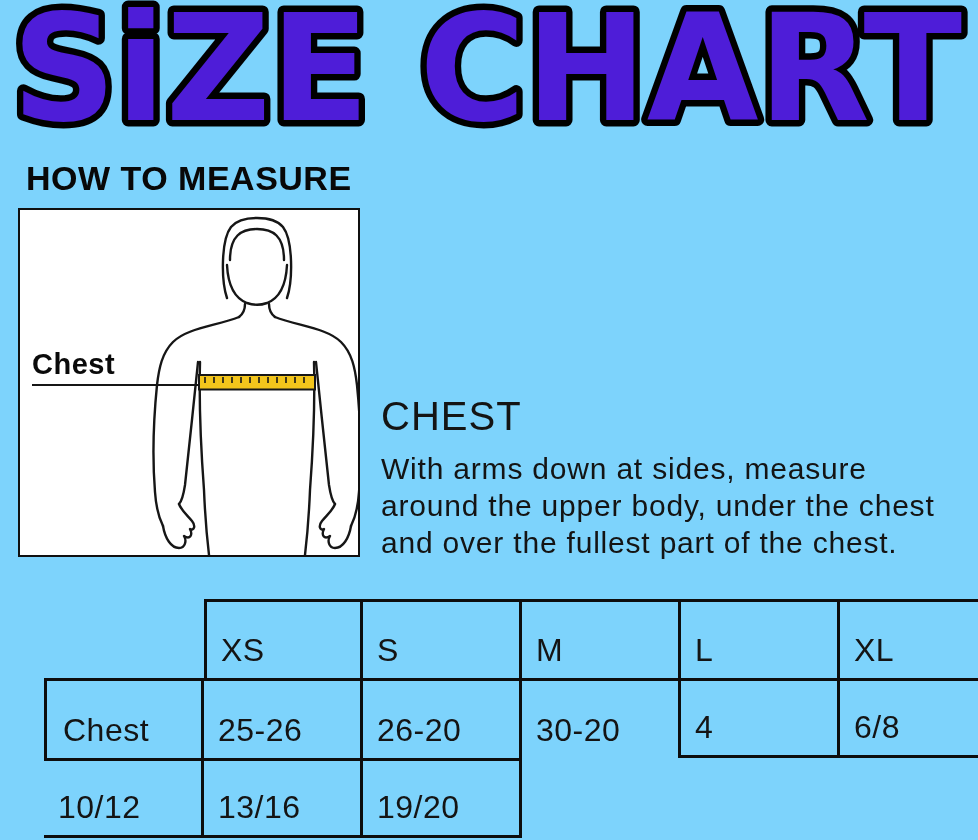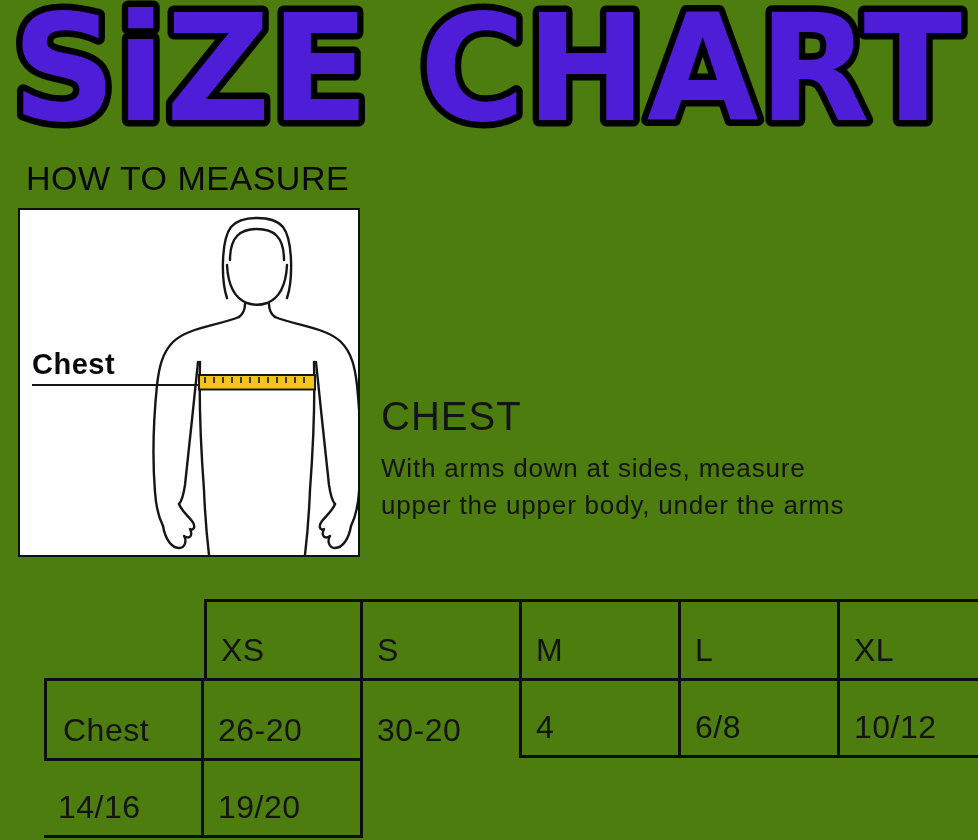--- a/index.html
+++ b/index.html
@@ -1,20 +1,20 @@
 <!DOCTYPE html>
 <html><head>
 <meta charset="utf-8">
 <style>
   html, body { margin: 0; padding: 0; background: #ffffff; }
   #page {
     position: relative;
     width: 978px;
     height: 840px;
-    background: #4d7c0f;
+    background: #7dd3fc;
     overflow: hidden;
     font-family: "Liberation Sans", sans-serif;
     color: #0d0d0d;
   }
 
   
   #title-svg { position: absolute; left: 0; top: 0; }
   #title-svg text {
     font-family: "DejaVu Sans", sans-serif;
     font-weight: bold;
@@ -23,21 +23,21 @@
     stroke-width: 13px;
     stroke-linejoin: round;
     paint-order: stroke fill;
   }
 
   
   .h2-heading {
     position: absolute;
     left: 26px; top: 159px;
     font-size: 34px;
-    font-weight: normal;
+    font-weight: bold;
     letter-spacing: 0.5px;
     color: #080808;
     white-space: nowrap;
   }
 
   
   .diagram-box {
     position: absolute;
     left: 18px; top: 208px;
     width: 338px; height: 345px;
@@ -61,21 +61,21 @@
     left: 381px; top: 394px;
     font-size: 40px;
     font-weight: 400;
     letter-spacing: 1px;
     color: #141414;
     white-space: nowrap;
   }
   .measure-desc {
     position: absolute;
     left: 381px; top: 450px;
-    font-size: 26px;
+    font-size: 30px;
     line-height: 37px;
     letter-spacing: 0.8px;
     color: #141414;
     white-space: nowrap;
   }
 
   
   .size-table {
     position: absolute;
     left: 12px; top: 599px;
@@ -161,36 +161,38 @@
       </g>
 
       <line x1="12" y1="175" x2="179" y2="175" stroke="#161616" stroke-width="2.2"></line>
     </svg>
     <span class="diagram-label">Chest</span>
   </div>
 
   <div class="measure-heading">CHEST</div>
   <div class="measure-desc">
     <div>With arms down at sides, measure</div>
-    <div>upper the upper body, under the arms</div>
+    <div>around the upper body, under the chest</div>
+    <div>and over the fullest part of the chest.</div>
   </div>
 
   <div class="size-table">
 
     <div class="cell corner"></div>
     <div class="cell head head-first">XS</div>
     <div class="cell head">S</div>
     <div class="cell head">M</div>
     <div class="cell head">L</div>
     <div class="cell head">XL</div>
 
     <div class="cell r2 row-first">Chest</div>
+    <div class="cell r2">25-26</div>
     <div class="cell r2">26-20</div>
     <div class="cell r2">30-20</div>
 
     <div class="cell r3">4</div>
     <div class="cell r3">6/8</div>
     <div class="cell r3">10/12</div>
-    <div class="cell r3">14/16</div>
+    <div class="cell r3">13/16</div>
     <div class="cell r3">19/20</div>
   </div>
 
 </div>
 
 </body></html>

